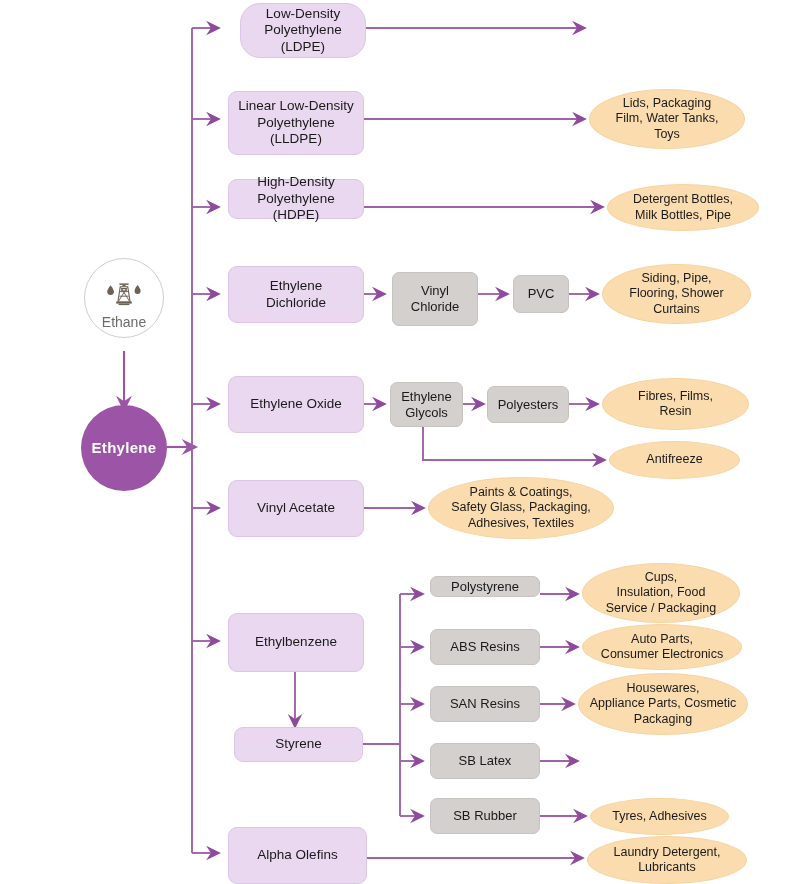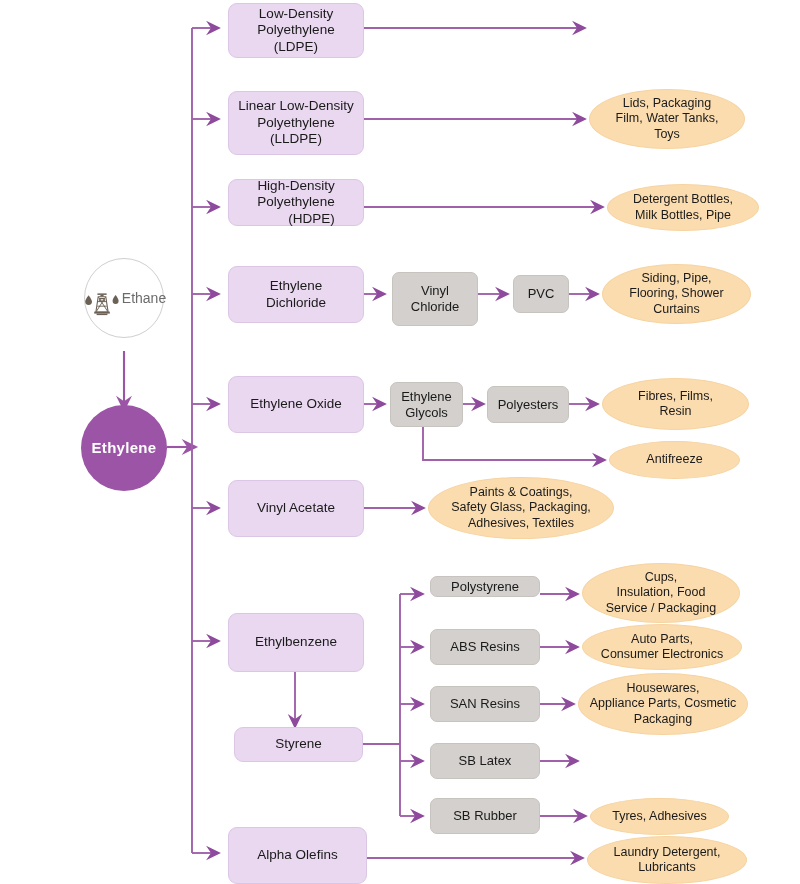--- a/index.html
+++ b/index.html
@@ -51,21 +51,21 @@
   .ellipse{                    
     background:#fbdcaf;
     border:1px solid #f6d3a0;
     border-radius:50%;
     font-size:12.5px;
   }
   .circle-feed{                
     background:#ffffff;
     border:1px solid #cfcfcf;
     border-radius:50%;
-    flex-direction:row;
+    flex-direction:column;
     font-size:14px;
     color:#6b6b6b;
     font-weight:normal;
   }
   .circle-main{                
     background:#9c55a6;
     border-radius:50%;
     color:#ffffff;
     font-size:15px;
     font-weight:bold;
@@ -161,31 +161,31 @@
         </g>
       </svg>
     </span>
     <span class="feed-label">Ethane</span>
   </div>
 
   <div class="node circle-main" style="left:81px;top:405px;width:86px;height:86px;">
     <span>Ethylene</span>
   </div>
 
-  <div class="node rbox" style="left:228px;top:3px;width:136px;height:55px;">
+  <div class="node rbox" style="left:240px;top:3px;width:126px;height:55px;border-radius:20px;">
     <span>Low-Density
 Polyethylene
 (LDPE)</span>
   </div>
   <div class="node rbox" style="left:228px;top:91px;width:136px;height:64px;">
     <span>Linear Low-Density
 Polyethylene
 (LLDPE)</span>
   </div>
-  <div class="node rbox" style="left:228px;top:179px;width:136px;height:47px;text-align:right;">
+  <div class="node rbox" style="left:228px;top:179px;width:136px;height:40px;">
     <span>High-Density
 Polyethylene
 (HDPE)</span>
   </div>
   <div class="node rbox" style="left:228px;top:266px;width:136px;height:57px;">
     <span>Ethylene
 Dichloride</span>
   </div>
   <div class="node rbox" style="left:228px;top:376px;width:136px;height:57px;">
     <span>Ethylene Oxide</span>

